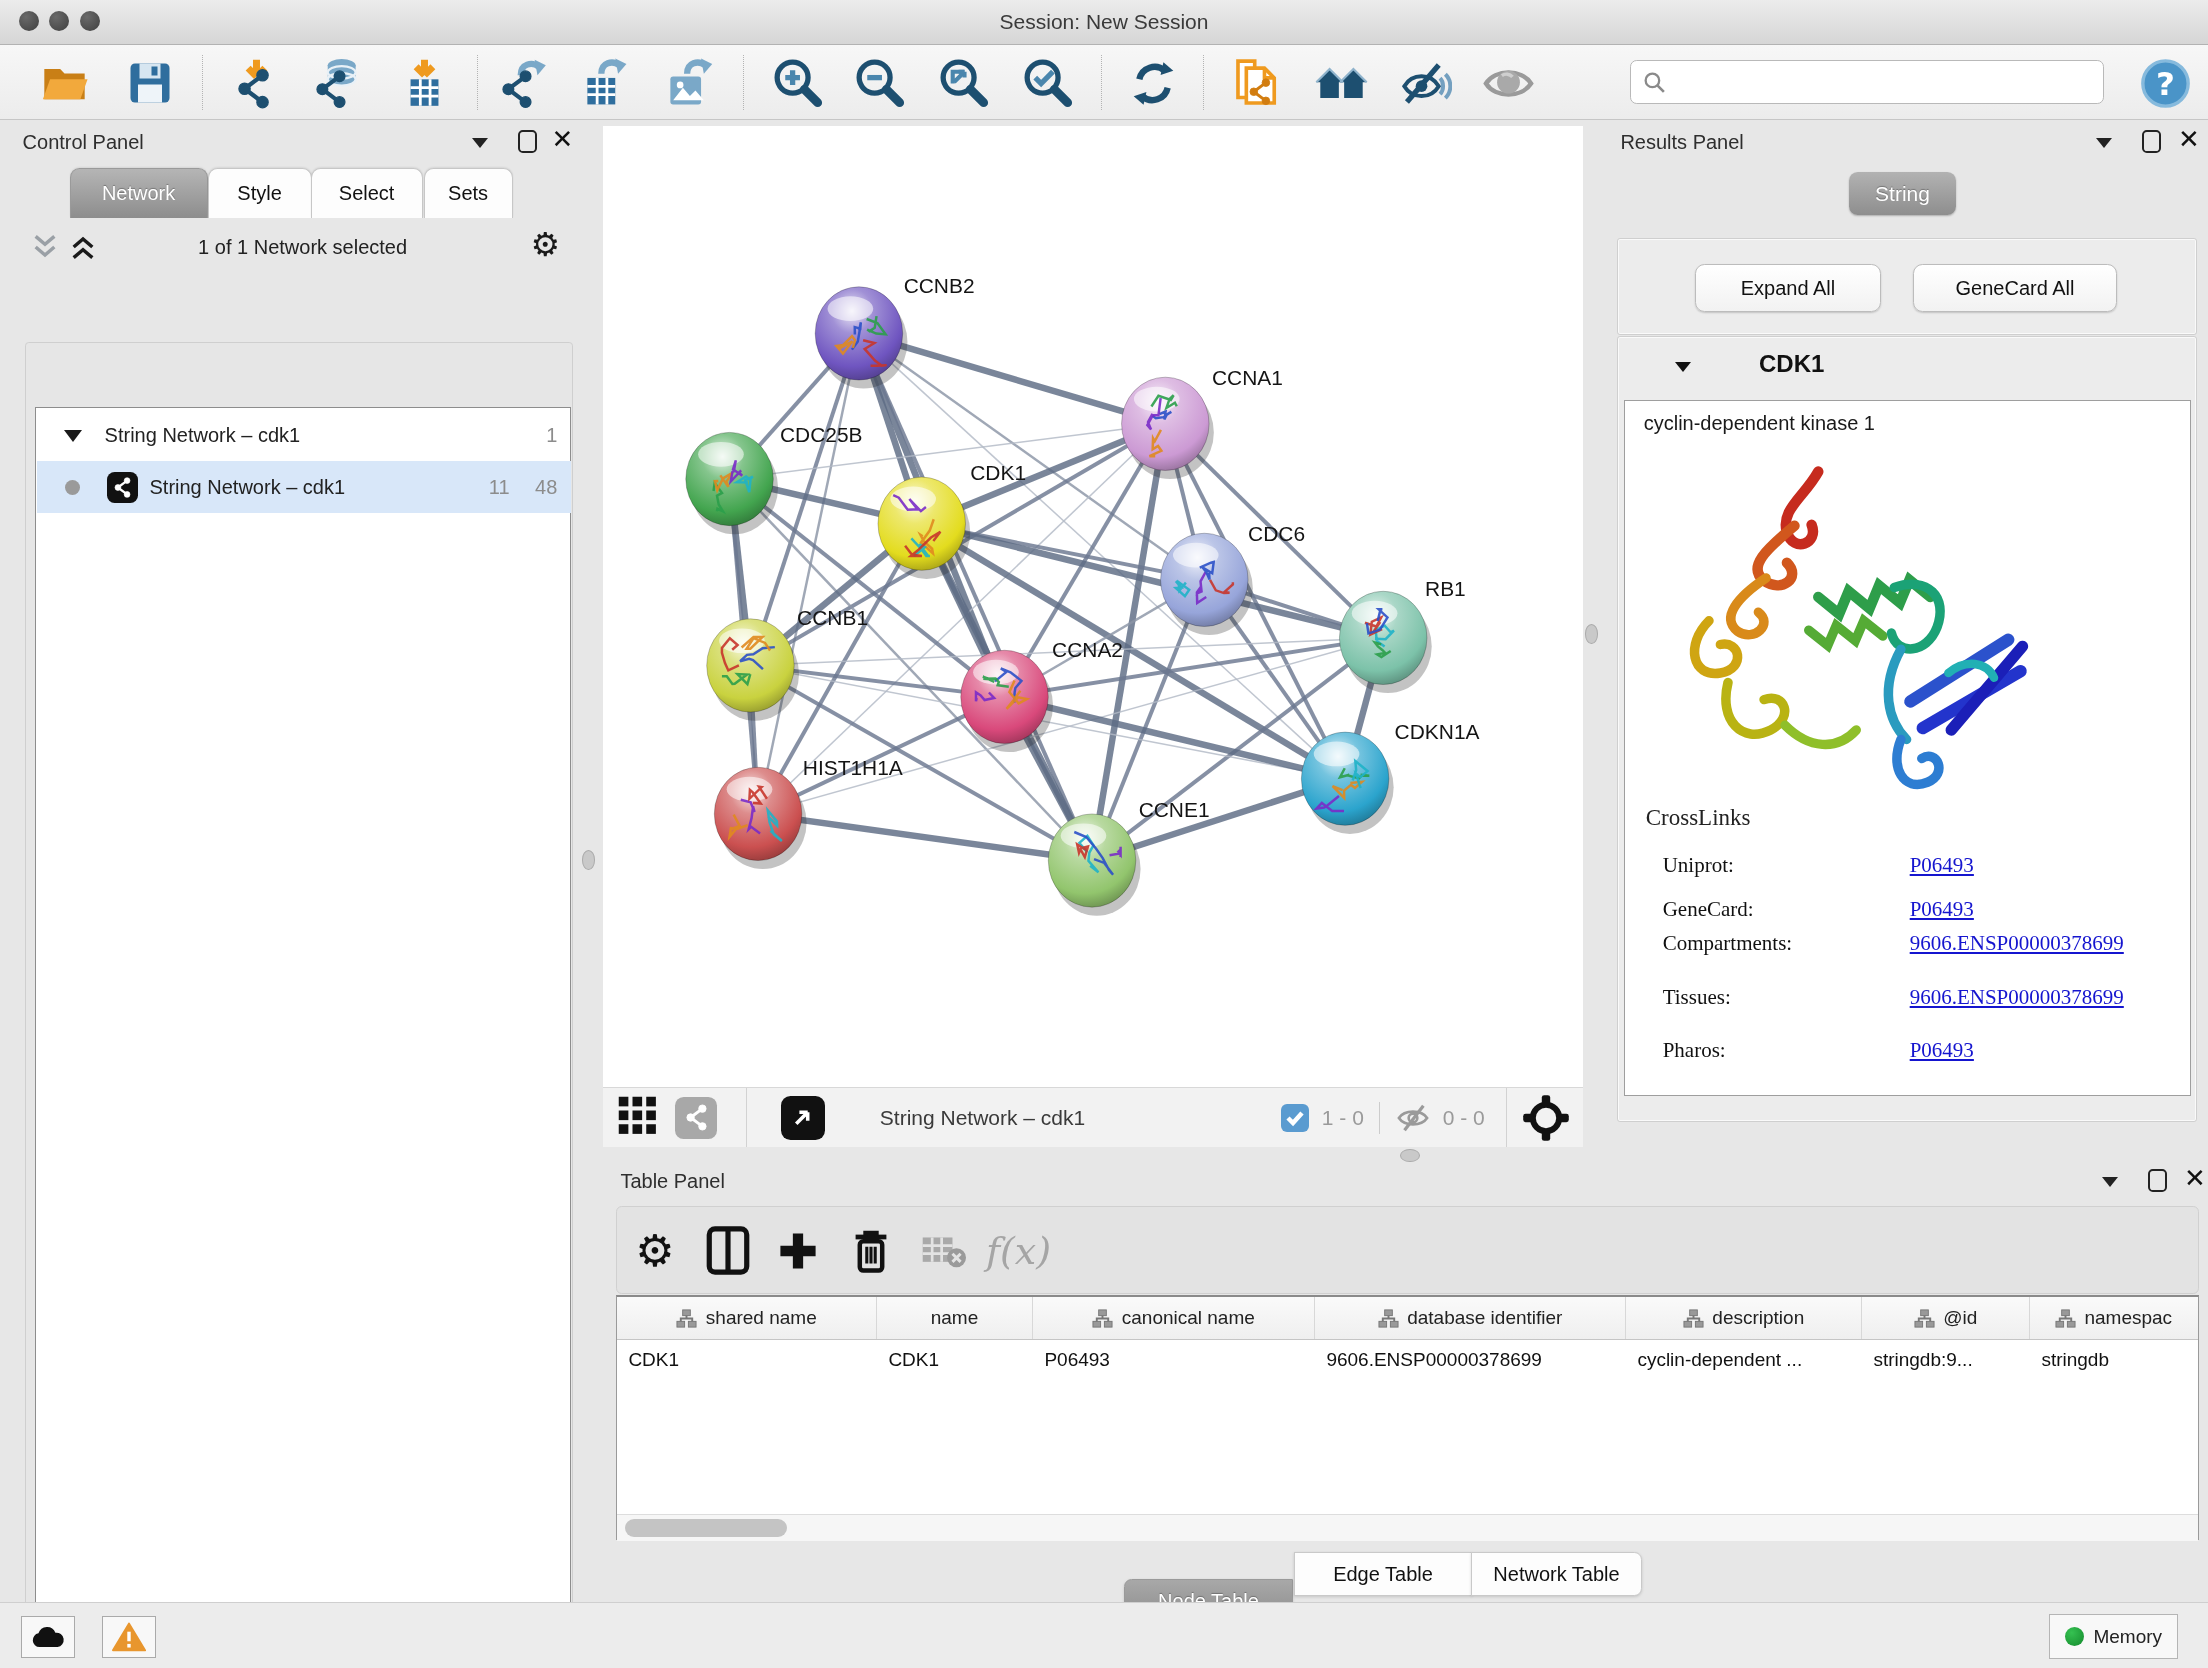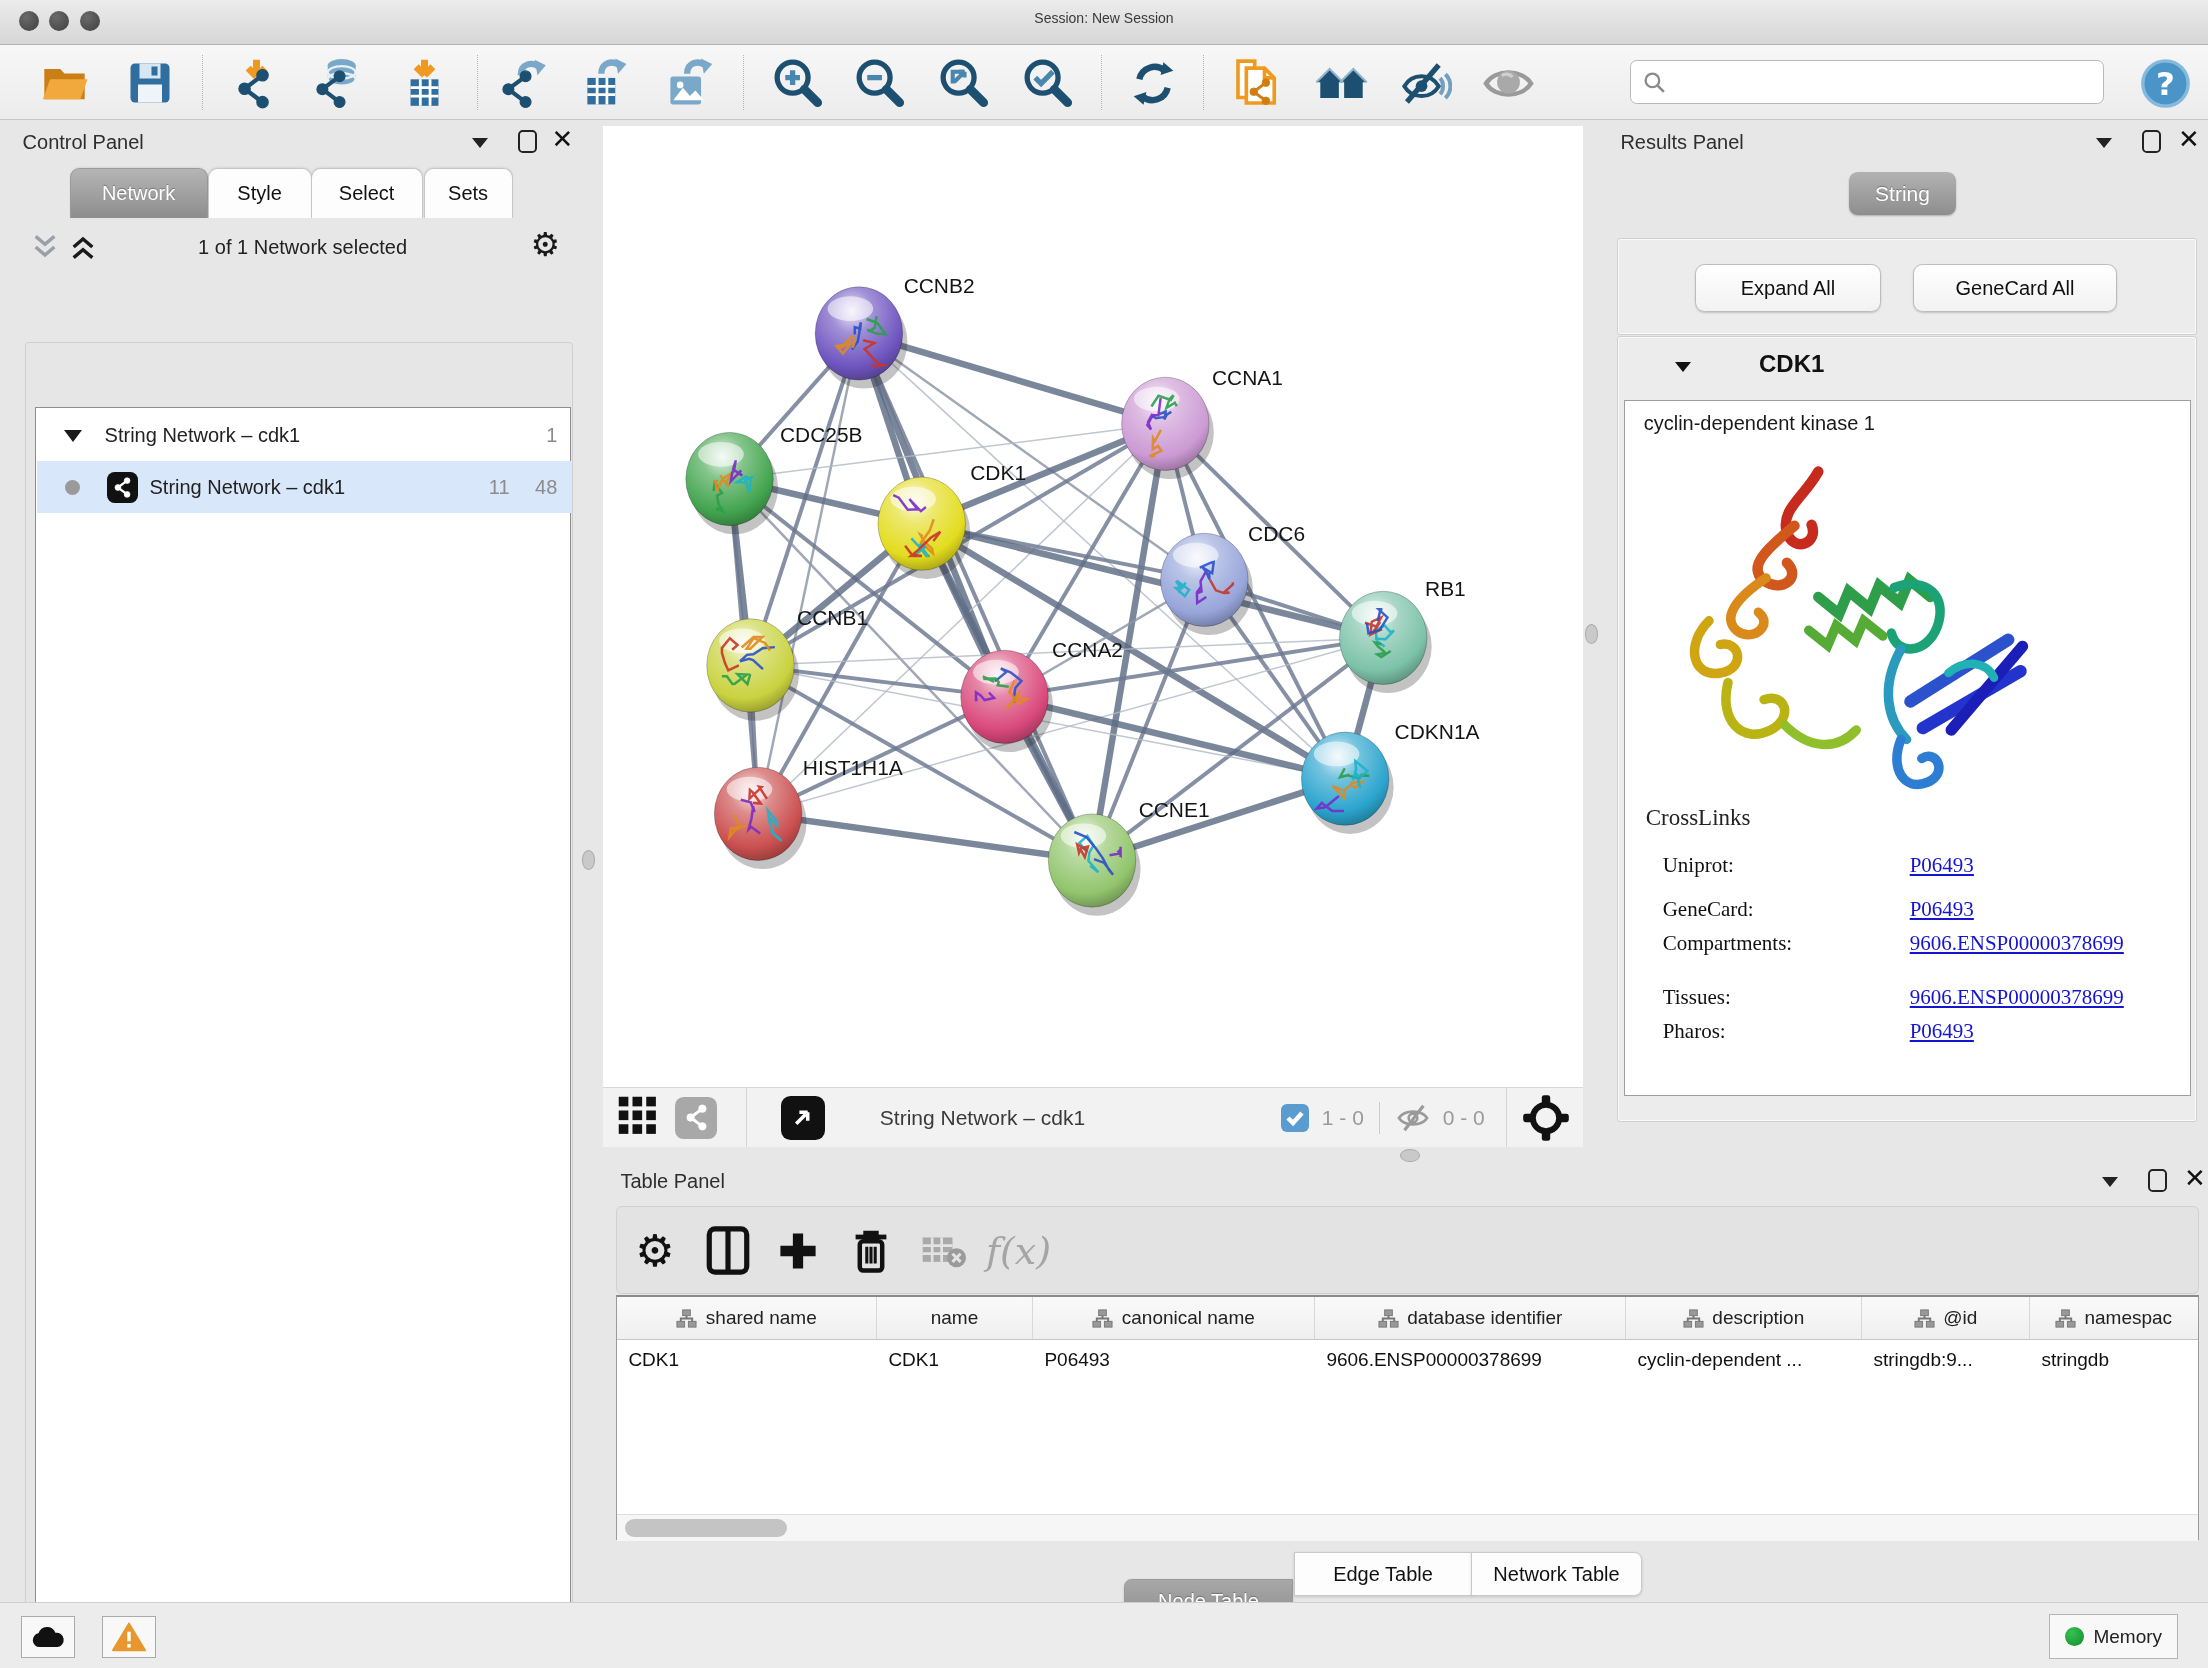--- a/index.html
+++ b/index.html
@@ -3,21 +3,21 @@
 <meta charset="utf-8">
 <style>
   html,body{margin:0;padding:0;background:#d0d0d0;}
   #screen{position:relative;width:2208px;height:1668px;background:#e7e7e7;overflow:hidden;
     font-family:"Liberation Sans",sans-serif;color:#222;}
   .abs{position:absolute;}
   
   #titlebar{left:0;top:0;width:2208px;height:44px;background:linear-gradient(#ececec,#d6d6d6);
     border-bottom:1px solid #b2b2b2;}
   .tlight{top:11.4px;width:20px;height:20px;border-radius:50%;background:radial-gradient(circle at 35% 30%,#6a6a6a,#3f3f3f);}
-  #win-title{top:9.5px;left:0;width:2208px;text-align:center;font-size:14px;color:#3a3a3a;}
+  #win-title{top:9.5px;left:0;width:2208px;text-align:center;font-size:21px;color:#3a3a3a;}
   
   #toolbar{left:0;top:45px;width:2208px;height:74px;background:linear-gradient(#f7f7f7,#ececec);
     border-bottom:1px solid #c6c6c6;}
   .tbtn{top:10.5px;width:55px;height:55px;display:flex;align-items:center;justify-content:center;}
   .vsep{top:9.5px;width:0;height:55px;border-left:1.9px dotted #b3b3b3;}
   #search-box{left:1630px;top:15px;width:474px;height:44px;background:#fff;border:1px solid #b9b9b9;
     border-radius:6.7px;display:flex;align-items:center;padding-left:11.4px;box-sizing:border-box;}
   #search-input{border:none;outline:none;font-size:19px;flex:1;background:transparent;}
   
   .panel-title{font-size:20px;color:#2e2e2e;}
@@ -665,21 +665,21 @@
           <span class="serif xl-link">P06493</span>
         </div>
         <div style="display:flex;height:44px;align-items:flex-start">
           <span class="serif xl-label" style="width:247px">Compartments:</span>
           <span class="serif xl-link">9606.ENSP00000378699</span>
         </div>
         <div style="display:flex;height:44px;align-items:center">
           <span class="serif xl-label" style="width:247px">Tissues:</span>
           <span class="serif xl-link">9606.ENSP00000378699</span>
         </div>
-        <div style="display:flex;height:44px;align-items:flex-start">
+        <div style="display:flex;height:44px;align-items:flex-end">
           <span class="serif xl-label" style="width:247px">Pharos:</span>
           <span class="serif xl-link">P06493</span>
         </div>
       </div>
     </div>
   </div>
 
   <div class="abs" style="left:609px;top:1162px;width:1600px;height:439px">
     <div class="abs panel-title" style="left:11.4px;top:7.6px">Table Panel</div>
     <div class="abs ph-caret" style="left:1493px;top:15px"></div>

